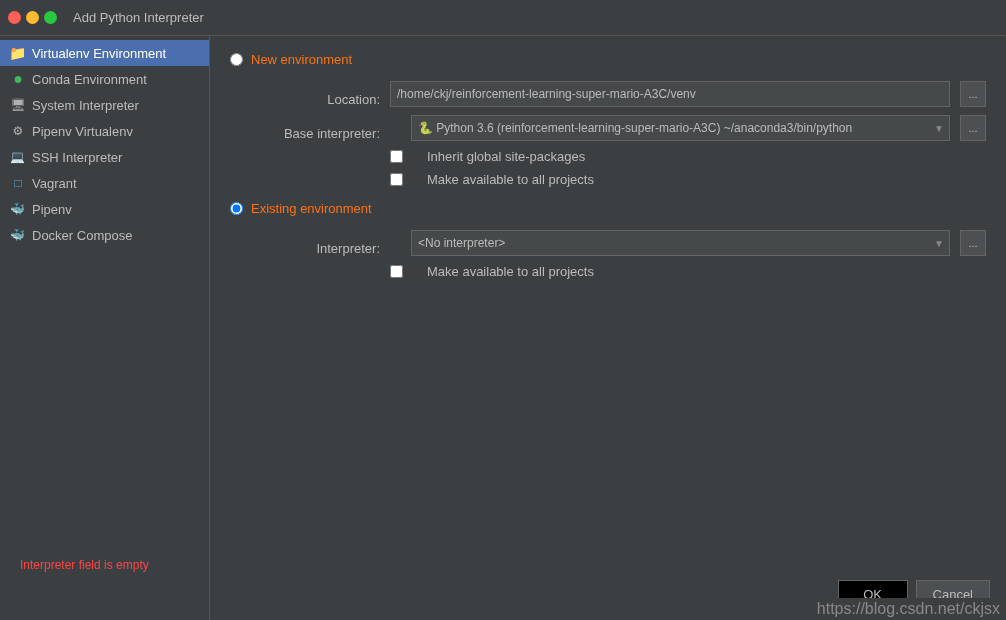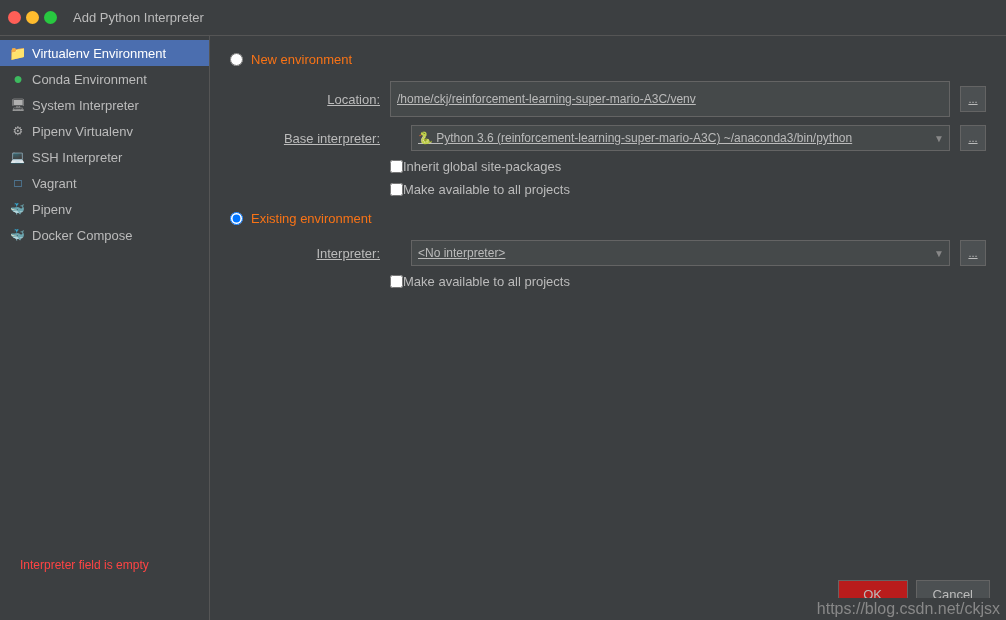--- a/index.html
+++ b/index.html
@@ -129,36 +129,35 @@
     
     .form-section {
       padding-left: 20px;
       display: flex;
       flex-direction: column;
       gap: 8px;
     }
 
     .form-row {
       display: flex;
-      align-items: center;
+      align-items: flex-end;
       gap: 10px;
-      text-decoration: underline;
     }
 
     .form-label {
       width: 130px;
       text-align: right;
       color: #bbbbbb;
       font-size: 13px;
       flex-shrink: 0;
     }
 
     .form-input {
       flex: 1;
-      height: 36px;
+      height: 26px;
       background: #45494a;
       border: 1px solid #646464;
       color: #bbbbbb;
       padding: 12px 6px;
       font-size: 12px;
       outline: none;
     }
 
     .browse-btn {
       width: 26px;
@@ -201,21 +200,21 @@
       transform: translateY(-50%);
       color: #888;
       pointer-events: none;
       font-size: 10px;
     }
 
     
     .checkbox-row {
       display: flex;
       align-items: center;
-      gap: 0;
+      gap: 24px;
       padding-left: 140px;
     }
 
     .checkbox-row input[type="checkbox"] {
       accent-color: #4b9ed6;
       width: 13px;
       height: 13px;
     }
 
     .checkbox-label {
@@ -247,21 +246,21 @@
       padding: 0 16px;
       border: 1px solid #646464;
       font-size: 13px;
       cursor: pointer;
       display: flex;
       align-items: center;
       justify-content: center;
     }
 
     .btn-ok {
-      background: #b91c1c;
+      background: #000000;
       color: #bbbbbb;
     }
 
     .btn-cancel {
       background: #4c5052;
       color: #bbbbbb;
     }
 
     
     .url-bar {

